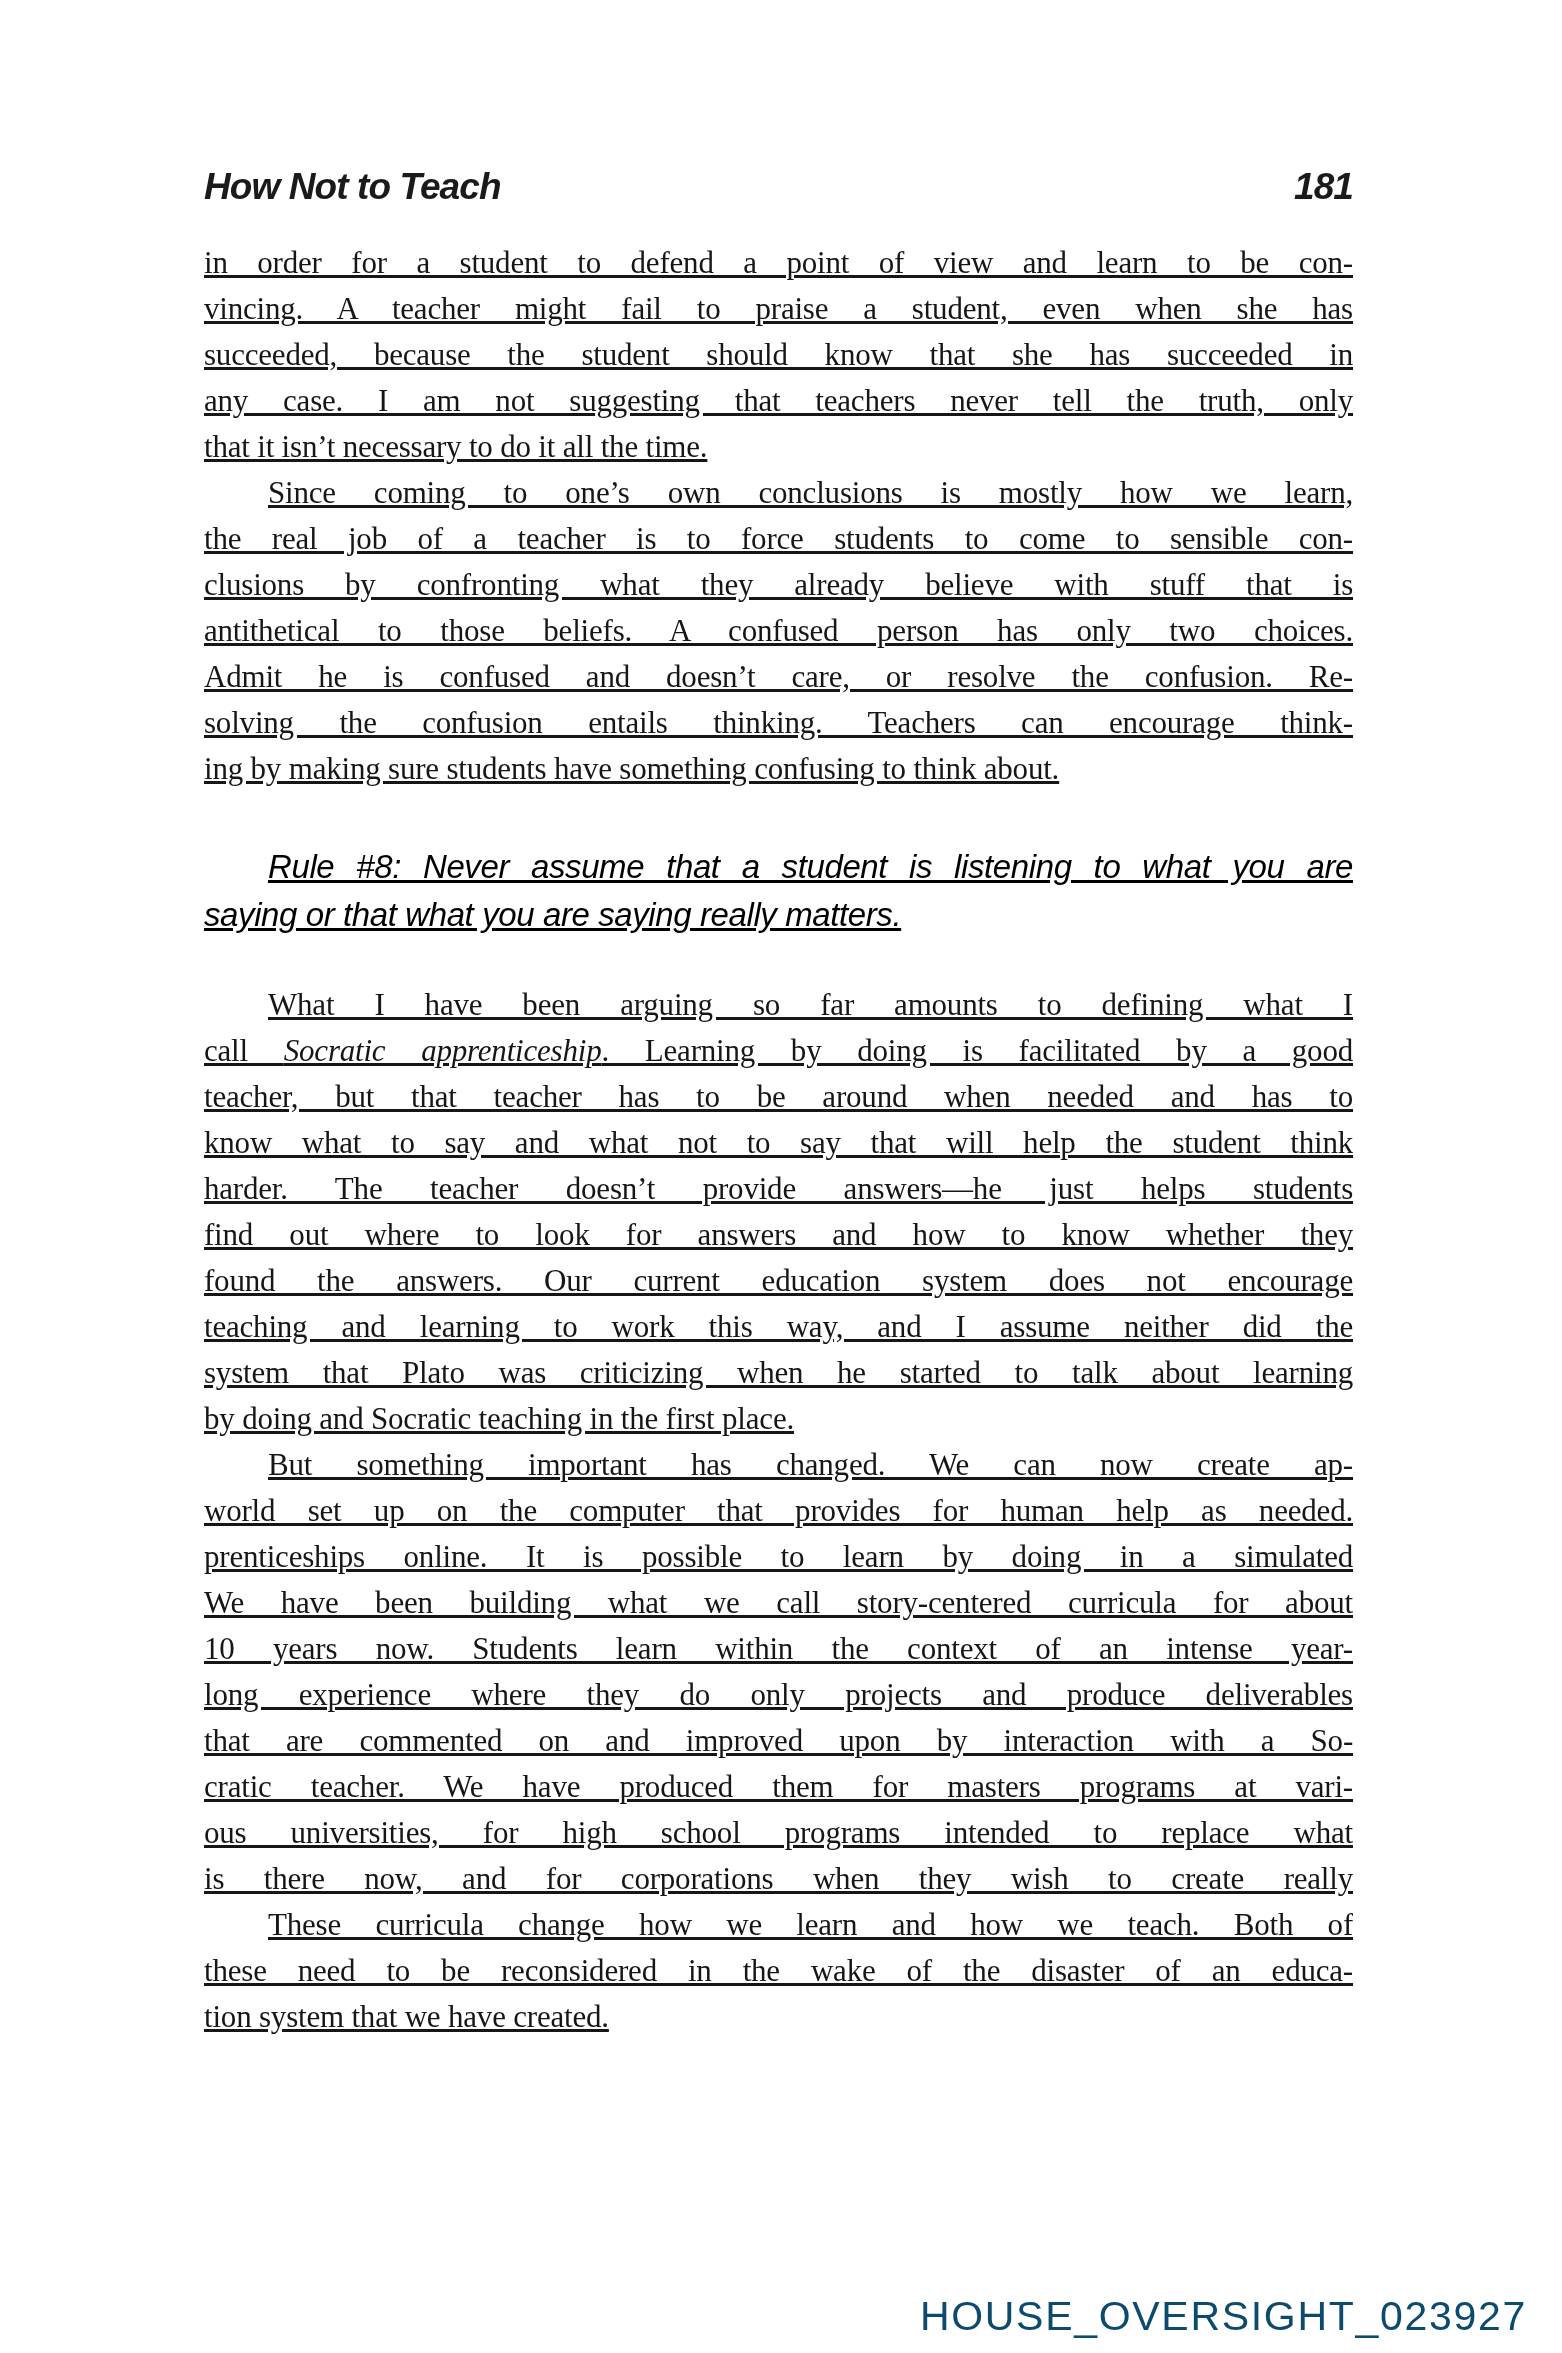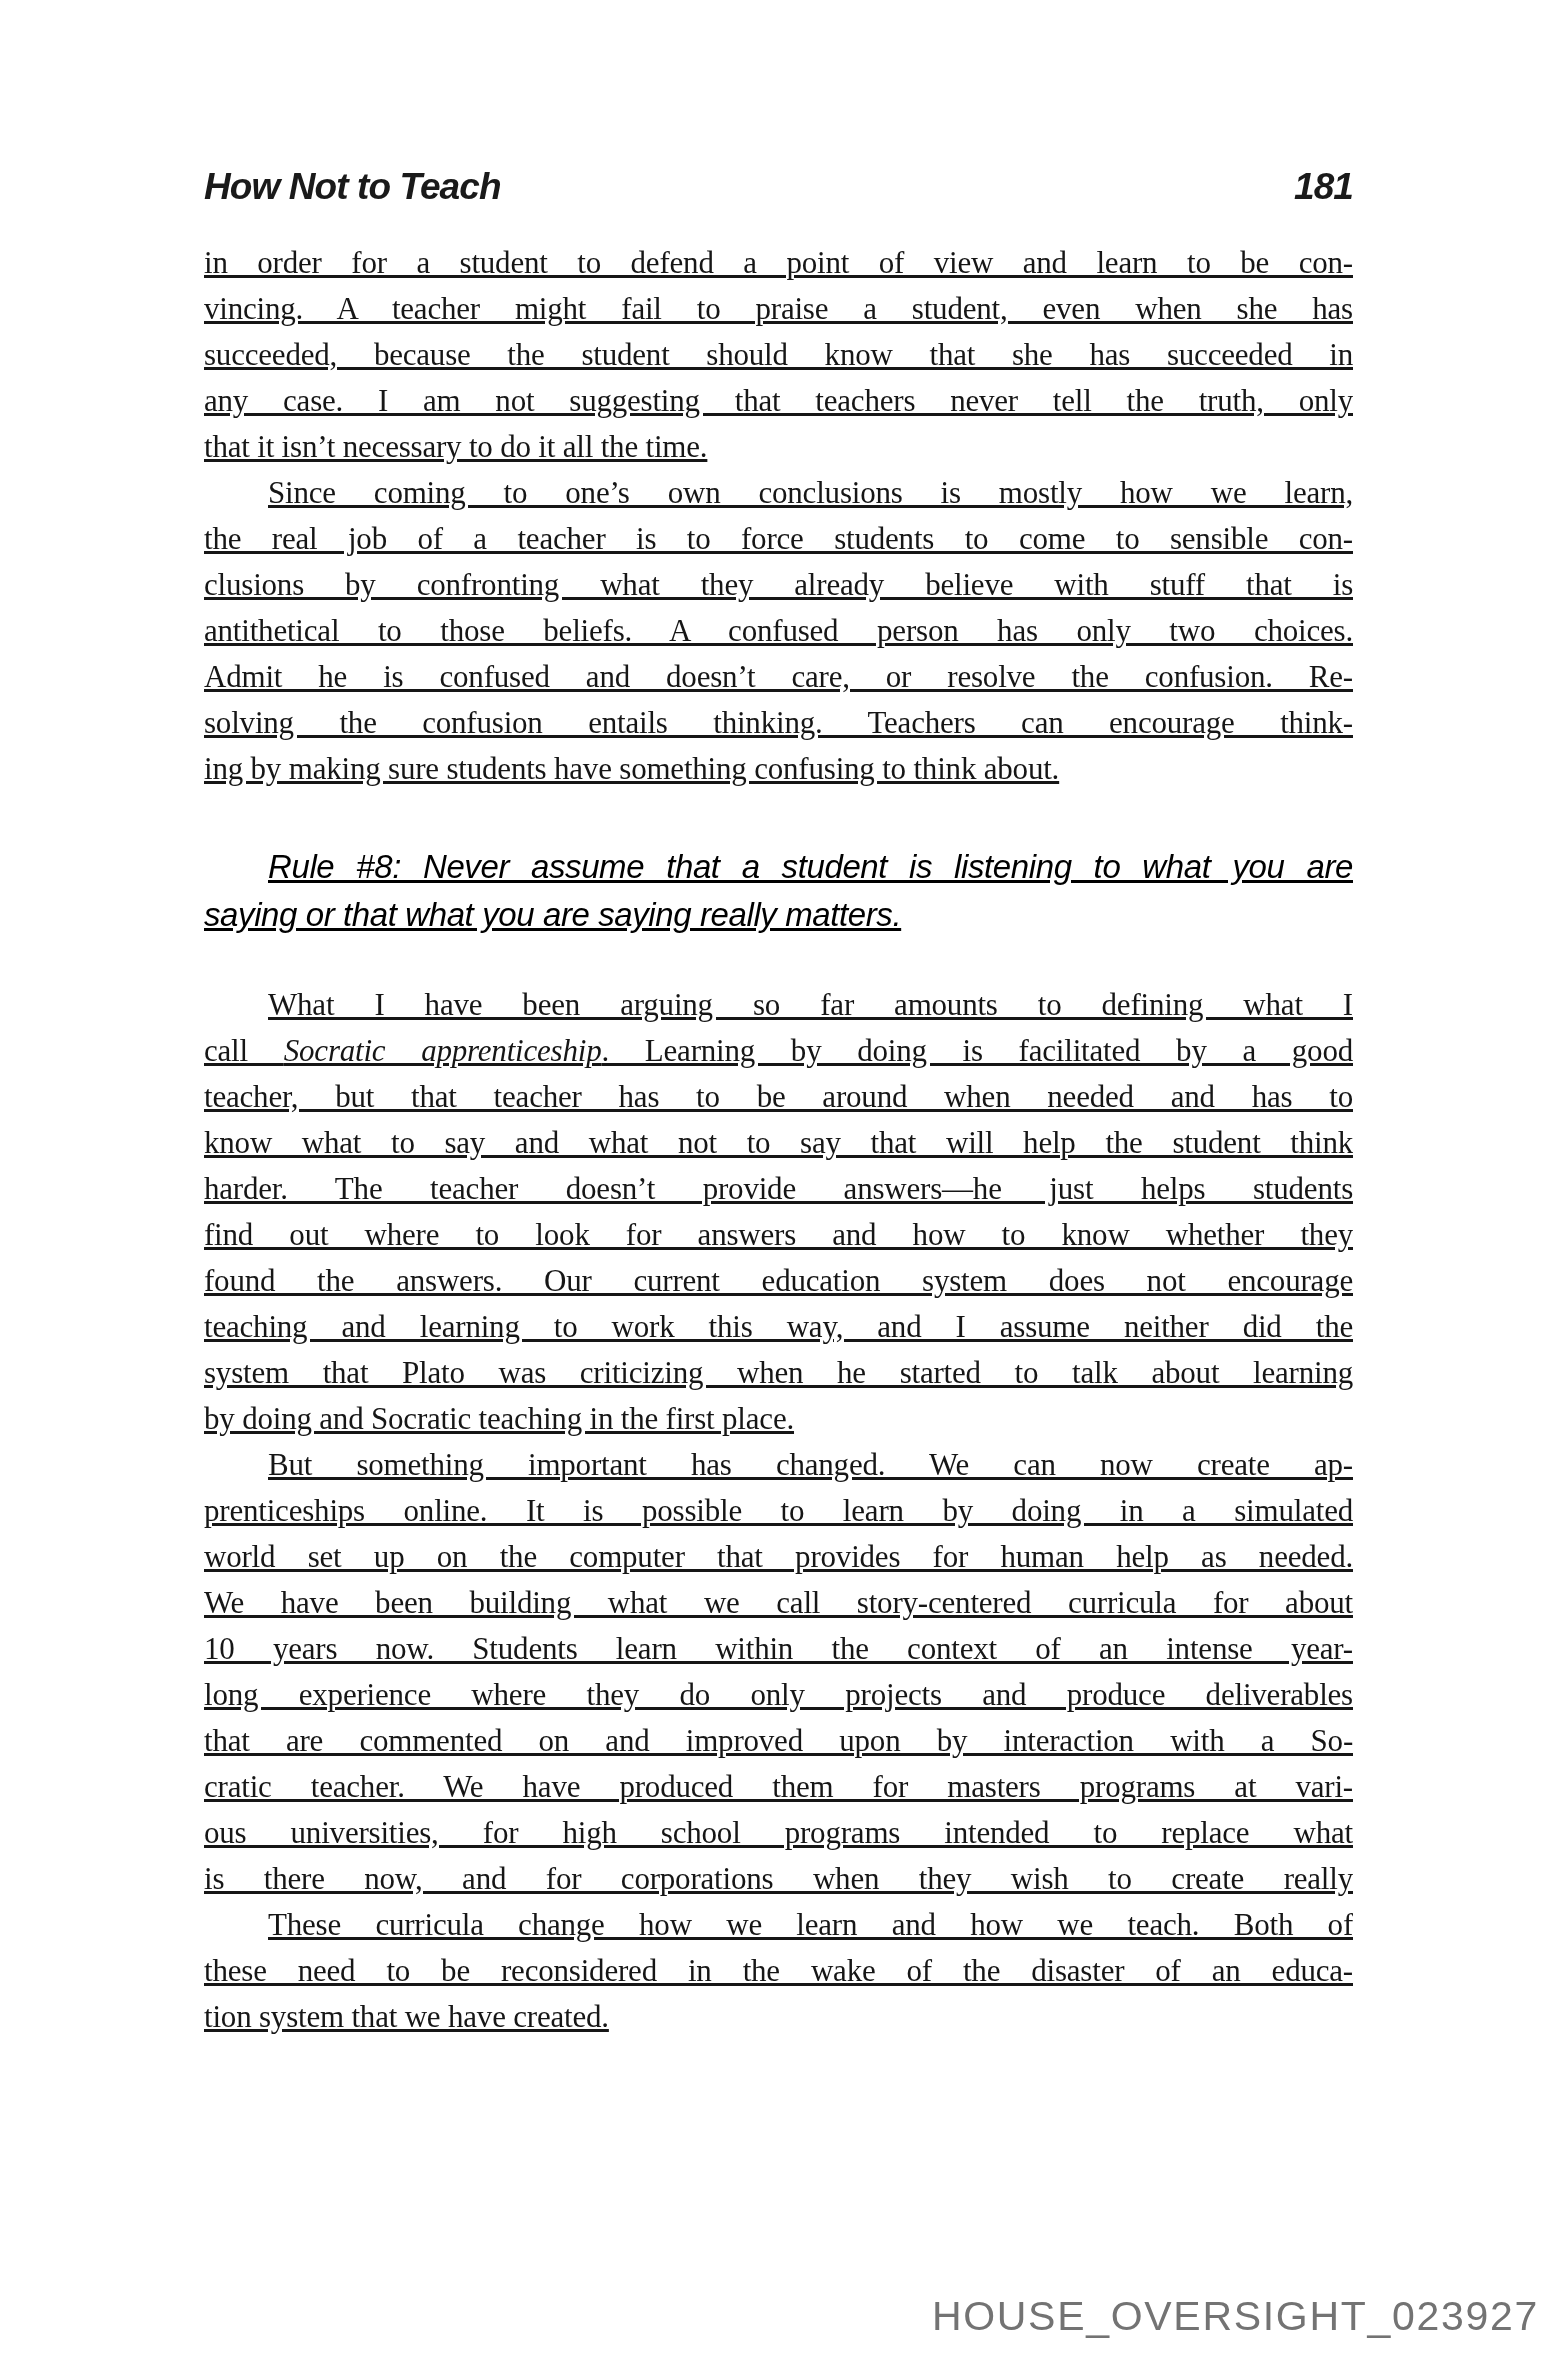--- a/index.html
+++ b/index.html
@@ -54,26 +54,26 @@
     margin: 51px 0 43px 0;
     font-family: "Liberation Sans", sans-serif;
     font-style: italic;
     font-size: 33px;
     line-height: 48px;
     color: #000000;
     letter-spacing: -0.4px;
   }
   .stamp {
     position: absolute;
-    right: 23px;
+    right: 35px;
     top: 2293px;
     font-family: "Liberation Sans", sans-serif;
     font-size: 41px;
     letter-spacing: 1.7px;
-    color: #737373;
+    color: #0c4a6e;
     white-space: nowrap;
   }
 </style>
 </head>
 <body>
 
 <div class="page">
 
   <div class="running-head">
     <span>How Not to Teach</span>
@@ -108,22 +108,22 @@
         <div class="ln">know what to say and what not to say that will help the student think</div>
         <div class="ln">harder. The teacher doesn’t provide answers—he just helps students</div>
         <div class="ln">find out where to look for answers and how to know whether they</div>
         <div class="ln">found the answers. Our current education system does not encourage</div>
         <div class="ln">teaching and learning to work this way, and I assume neither did the</div>
         <div class="ln">system that Plato was criticizing when he started to talk about learning</div>
         <div class="ln end">by doing and Socratic teaching in the first place.</div>
       </div>
       <div class="para">
         <div class="ln ind">But something important has changed. We can now create ap-</div>
+        <div class="ln">world set up on the computer that provides for human help as needed.</div>
         <div class="ln">prenticeships online. It is possible to learn by doing in a simulated</div>
-        <div class="ln">world set up on the computer that provides for human help as needed.</div>
         <div class="ln">We have been building what we call story-centered curricula for about</div>
         <div class="ln">10 years now. Students learn within the context of an intense year-</div>
         <div class="ln">long experience where they do only projects and produce deliverables</div>
         <div class="ln">that are commented on and improved upon by interaction with a So-</div>
         <div class="ln">cratic teacher. We have produced them for masters programs at vari-</div>
         <div class="ln">ous universities, for high school programs intended to replace what</div>
         <div class="ln">is there now, and for corporations when they wish to create really</div>
       </div>
       <div class="para">
         <div class="ln ind">These curricula change how we learn and how we teach. Both of</div>

